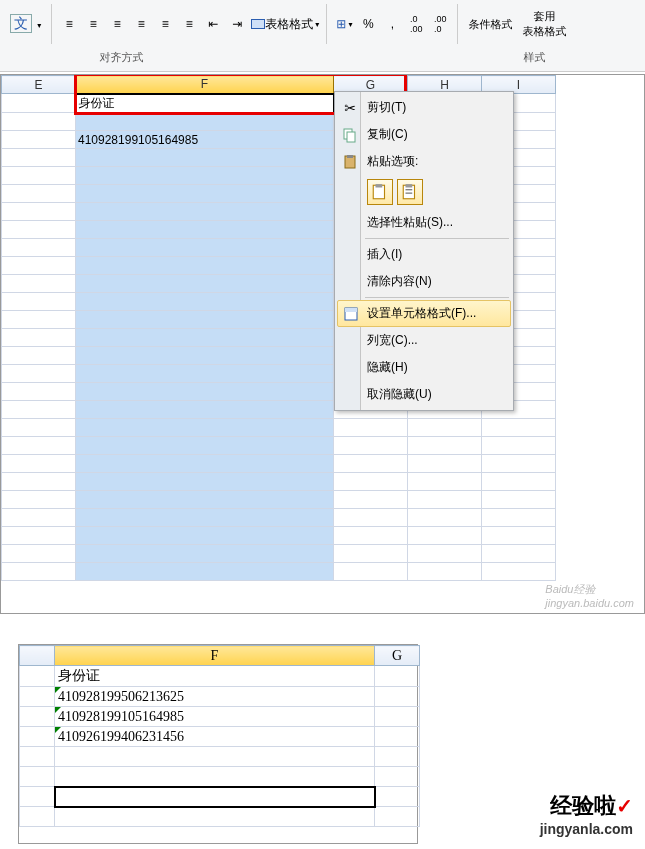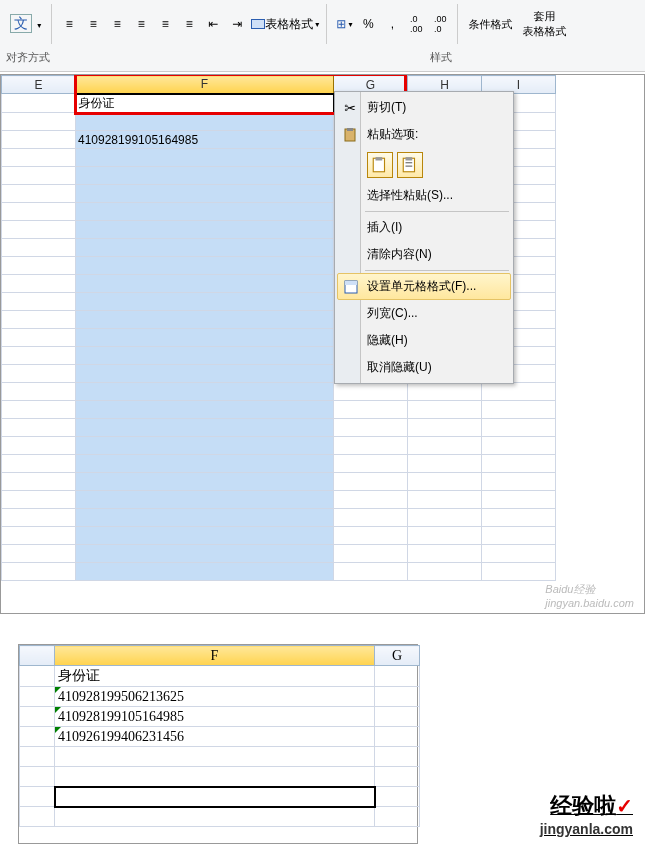--- a/index.html
+++ b/index.html
@@ -44,21 +44,21 @@
     .second-shot { margin-top: 30px; border: 1px solid #999; width: 400px; margin-left: 18px; }
     .sheet2 { border-collapse: collapse; table-layout: fixed; width: 100%; }
     .sheet2 th, .sheet2 td { border: 1px solid #d0d7e5; height: 20px; font-size: 14px; text-align: left; padding: 1px 3px; font-family: SimSun, serif; }
     .sheet2 th { background: linear-gradient(#f5f8fd, #e4ecf7); text-align: center; font-weight: normal; border-color: #9eb6ce; }
     .sheet2 .hdr-sel { background: linear-gradient(#ffe799, #ffd34e); }
     .green-tri { position: relative; }
     .green-tri::before { content: ""; position: absolute; left: 0; top: 0; border-top: 6px solid #008000; border-right: 6px solid transparent; }
     .active-cell { border: 2px solid #000 !important; }
     
     .watermark { position: absolute; right: 10px; bottom: 4px; font-size: 11px; color: #bbb; font-style: italic; }
-    .logo { position: absolute; right: 12px; bottom: 12px; text-align: right; text-decoration: underline; }
+    .logo { position: absolute; right: 12px; bottom: 12px; text-align: right; }
     .logo .t1 { font-family: "STXingkai", cursive; font-weight: bold; font-size: 22px; color: #000; }
     .logo .chk { color: #e60000; font-size: 20px; font-weight: bold; }
     .logo .t2 { font-size: 14px; color: #333; font-weight: bold; }
     
     .icn-svg { width: 16px; height: 16px; }
   </style>
 </head>
 <body>
 
 <div class="ribbon">
@@ -95,21 +95,21 @@
         <span style="font-size:9px">.00<br>.0</span>
       </span>
     <span class="rib-sep"></span>
     <span class="big-btn" style="font-size:11px">
       <span>条件格式</span>
     </span>
     <span class="big-btn" style="font-size:11px">
       <span>套用</span><br><span>表格格式</span>
     </span>
   </div>
-  <div class="ribbon-row" style="justify-content:flex-start;gap:120px">
+  <div class="ribbon-row" style="justify-content:center;gap:120px">
     <span class="rib-group-label">对齐方式</span>
     <span class="rib-group-label" style="margin-left:260px">样式</span>
   </div>
 </div>
 
 <div class="sheet-wrap" style="height:540px;overflow:hidden">
   <table class="sheet">
     <colgroup>
       <col class="col-E">
         <col class="col-F">
@@ -318,20 +318,29 @@
     </table>
 
   <div class="red-box" style="left:73px;top:-2px;width:333px;height:42px"></div>
 
   <div class="context-menu" style="left:333px;top:16px;z-index:5">
     <div class="cm-iconbar"></div>
     <div class="cm-item">
       <span class="cm-icon">✂</span>
       <span>剪切(T)</span>
     </div>
+    <div class="cm-item">
+      <span class="cm-icon">
+        <svg class="icn-svg" viewBox="0 0 16 16">
+            <rect x="2" y="2" width="8" height="10" fill="#fff" stroke="#6a8"></rect>
+            <rect x="5" y="5" width="8" height="10" fill="#fff" stroke="#6a8"></rect>
+          </svg>
+      </span>
+      <span>复制(C)</span>
+    </div>
     <div class="cm-item" style="font-weight:normal">
       <span class="cm-icon">
         <svg class="icn-svg" viewBox="0 0 16 16">
             <rect x="3" y="2" width="10" height="12" fill="#d9b36c" stroke="#8a6d1a"></rect>
             <rect x="5" y="1" width="6" height="3" fill="#888"></rect>
           </svg>
       </span>
       <span>粘贴选项:</span>
     </div>
     <div class="cm-paste-icons">

